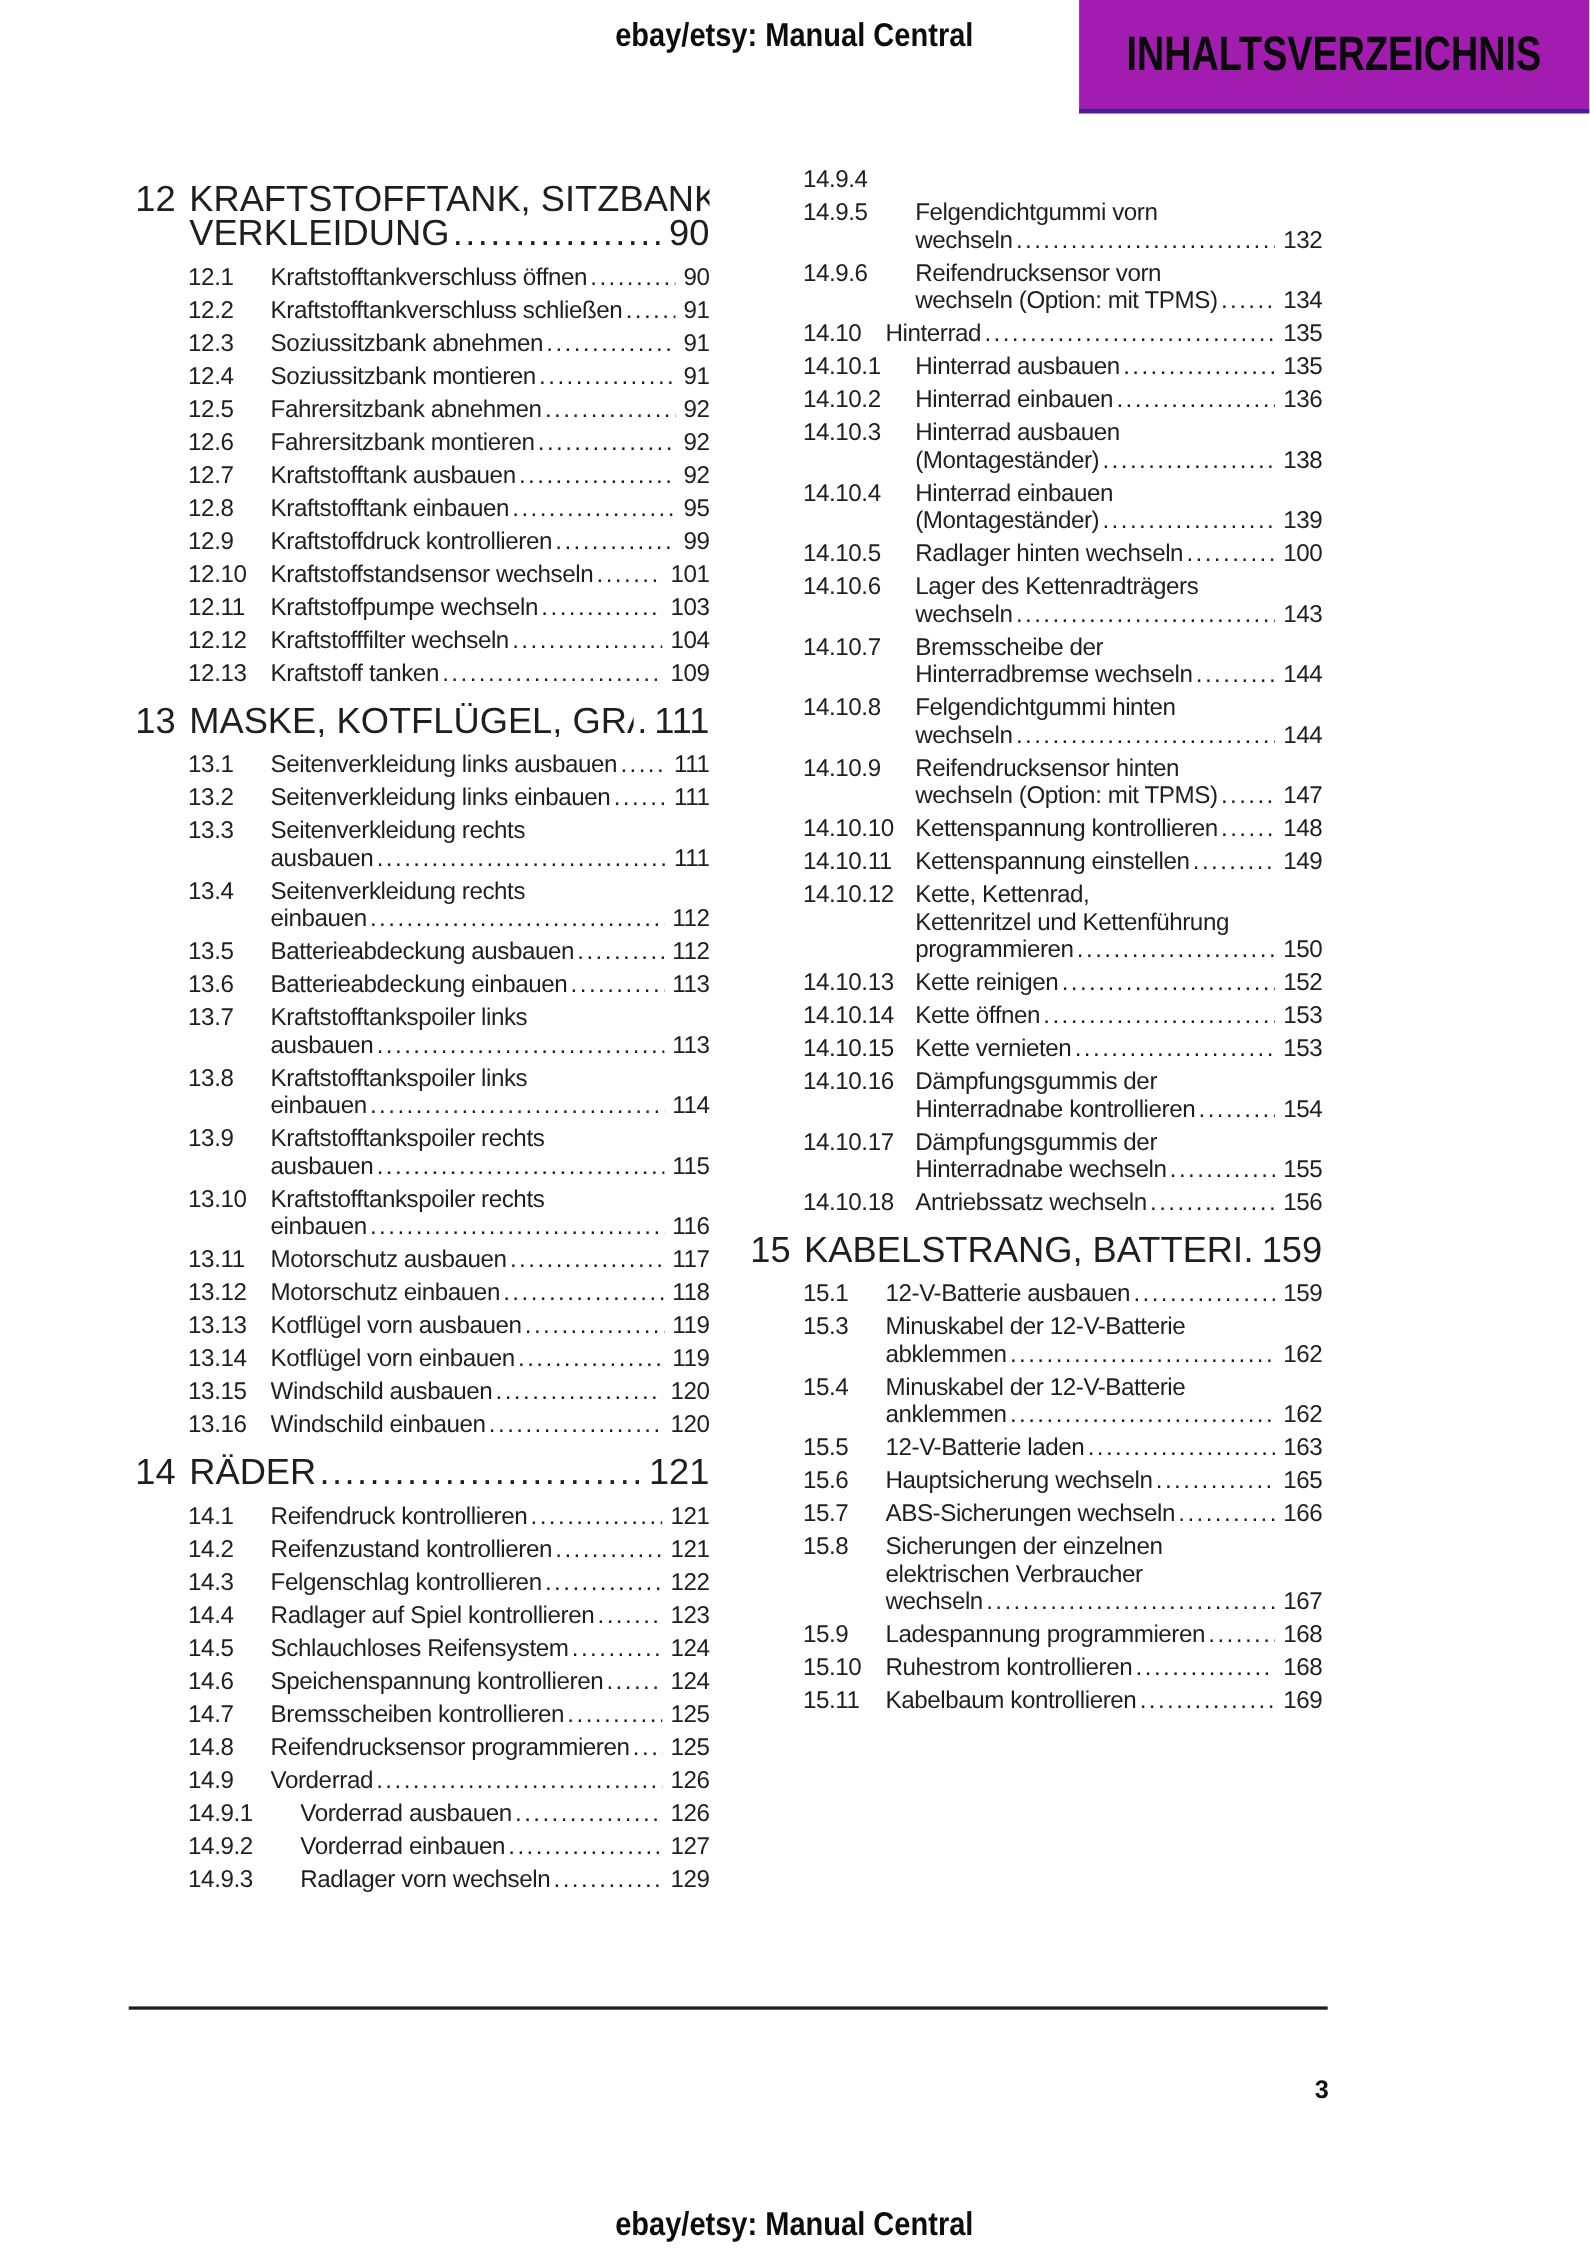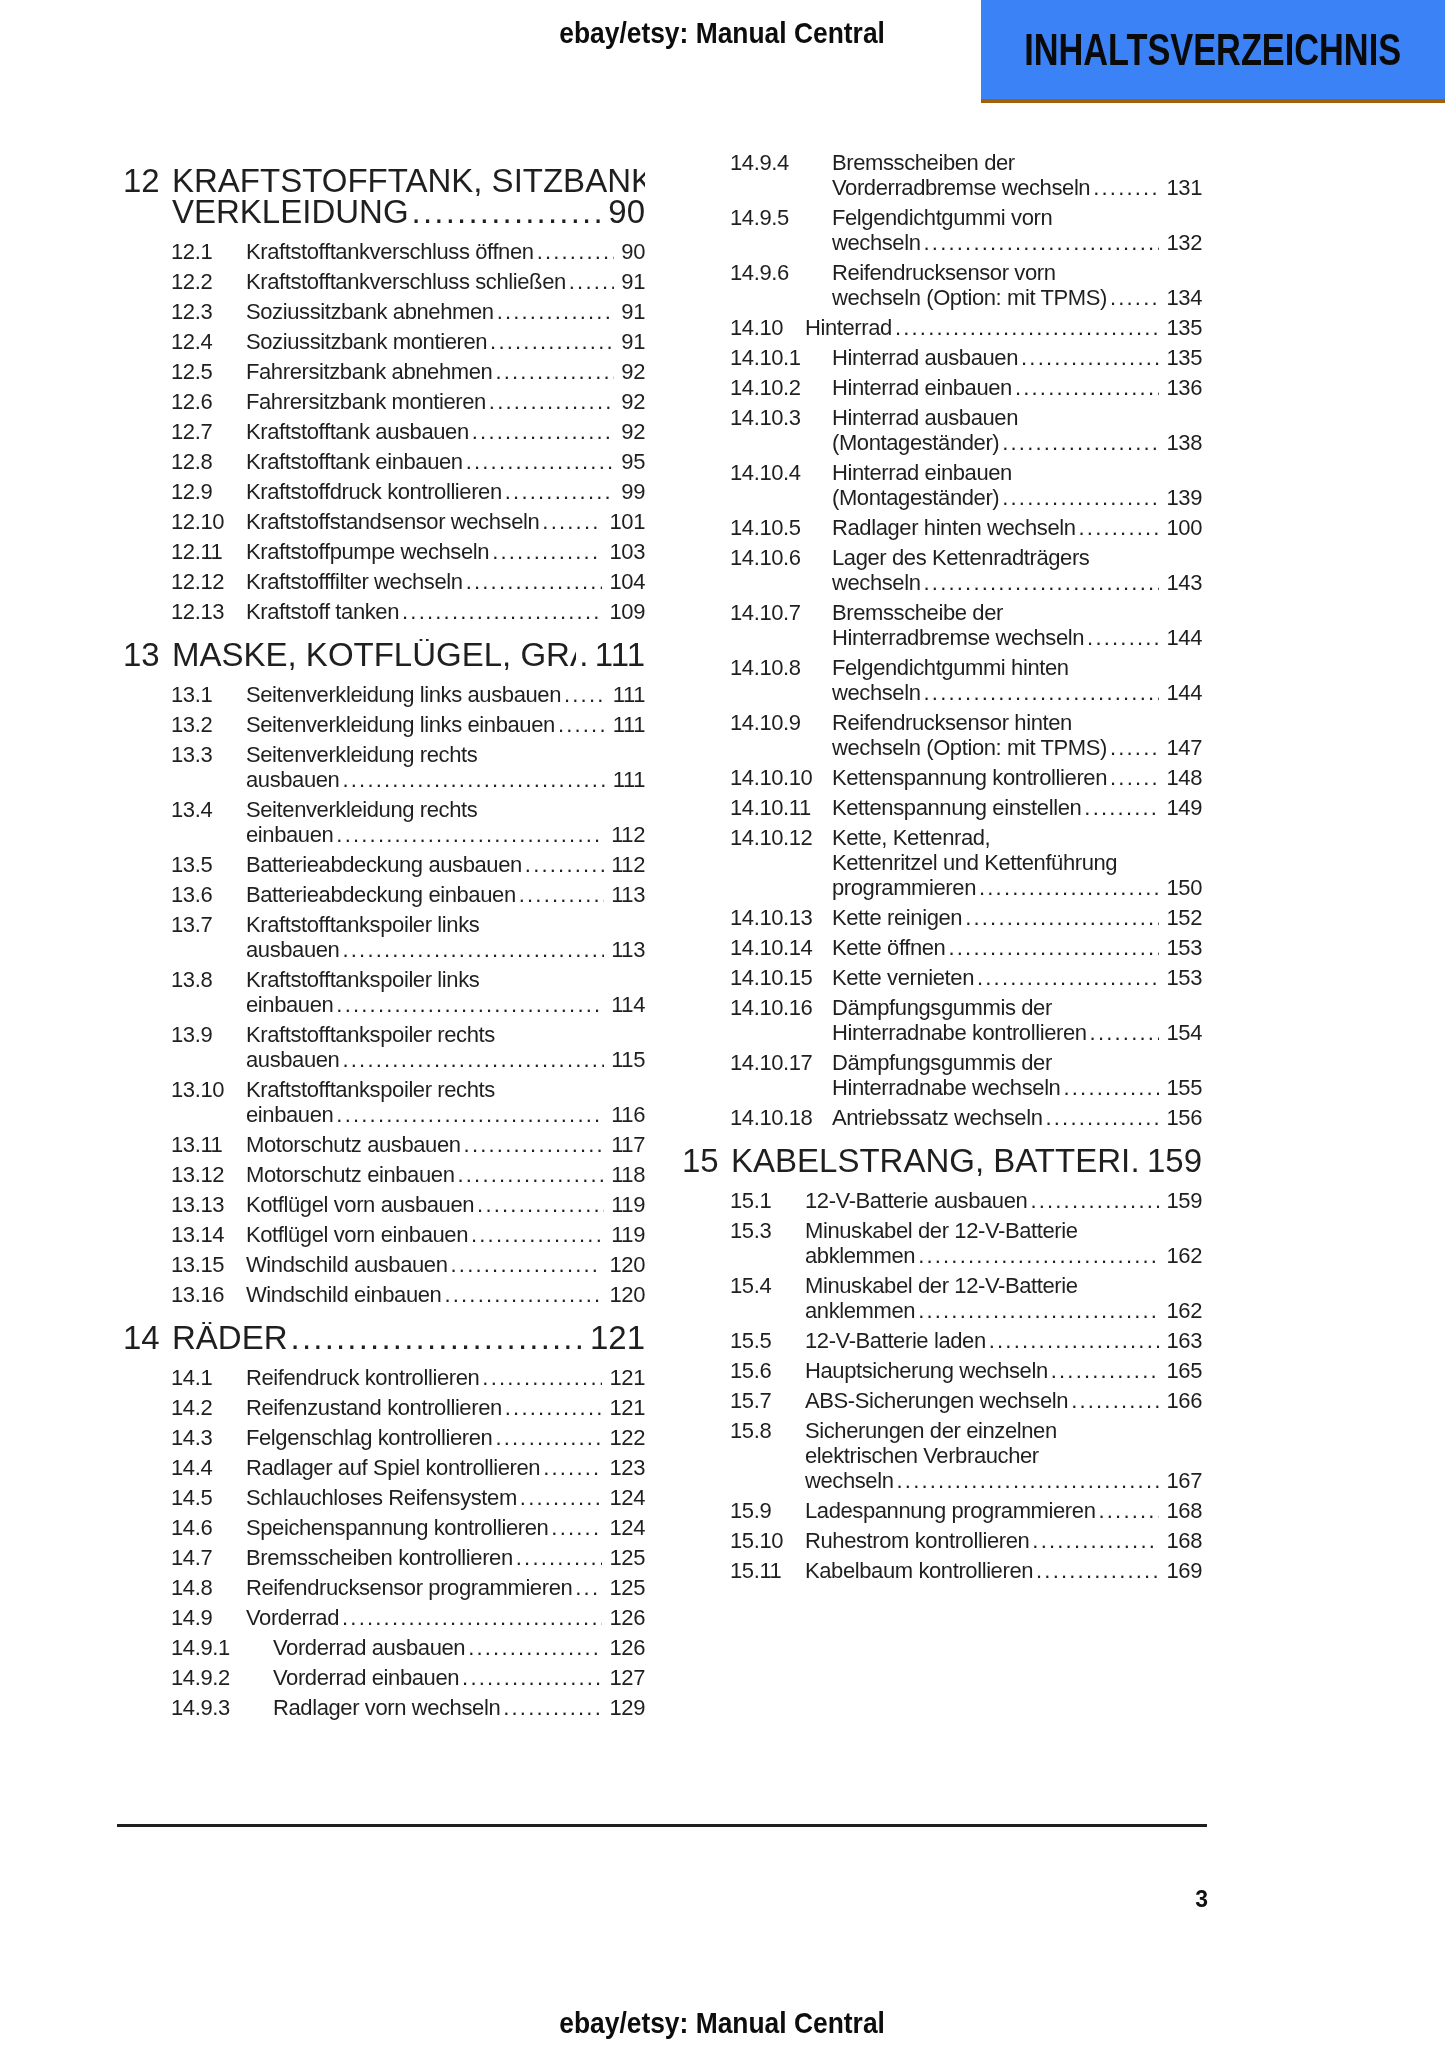--- a/index.html
+++ b/index.html
@@ -19,22 +19,22 @@
   }
   .doc-footer {
     position: absolute; top: 2006px; left: 0; width: 100%;
     text-align: center; font-size: 30px; font-weight: bold; color: #0d0d0d;
   }
   .squeeze { display: inline-block; transform: scaleX(0.88); transform-origin: center; }
 
   .banner {
     position: absolute; top: 0; right: 0;
     width: 464px; height: 99px;
-    background: #3b82f6;
-    border-bottom: 4px solid #a16207;
+    background: #a21caf;
+    border-bottom: 4px solid #4c1d95;
     display: flex; align-items: center; justify-content: center;
   }
   .banner-text {
     display: inline-block;
     font-weight: bold; font-size: 44px; color: #0a0a0a;
     transform: scaleX(0.78); transform-origin: center;
     white-space: nowrap;
   }
 
   .col { position: absolute; top: 150px; }
@@ -545,30 +545,20 @@
             <span class="txt">Radlager vorn wechseln</span>
             <span class="lead"></span>
             <span class="pg">129</span>
           </div>
         </div>
       </div>
     </div>
   <div class="col col-right">
       <div class="entry lvl3">
         <span class="num">14.9.4</span>
-        <div class="body">
-          <div class="row">
-            <span class="txt">Bremsscheiben der</span>
-          </div>
-          <div class="row">
-            <span class="txt">Vorderradbremse wechseln</span>
-            <span class="lead"></span>
-            <span class="pg">131</span>
-          </div>
-        </div>
       </div>
       <div class="entry lvl3">
         <span class="num">14.9.5</span>
         <div class="body">
           <div class="row">
             <span class="txt">Felgendichtgummi vorn</span>
           </div>
           <div class="row">
             <span class="txt">wechseln</span>
             <span class="lead"></span>

